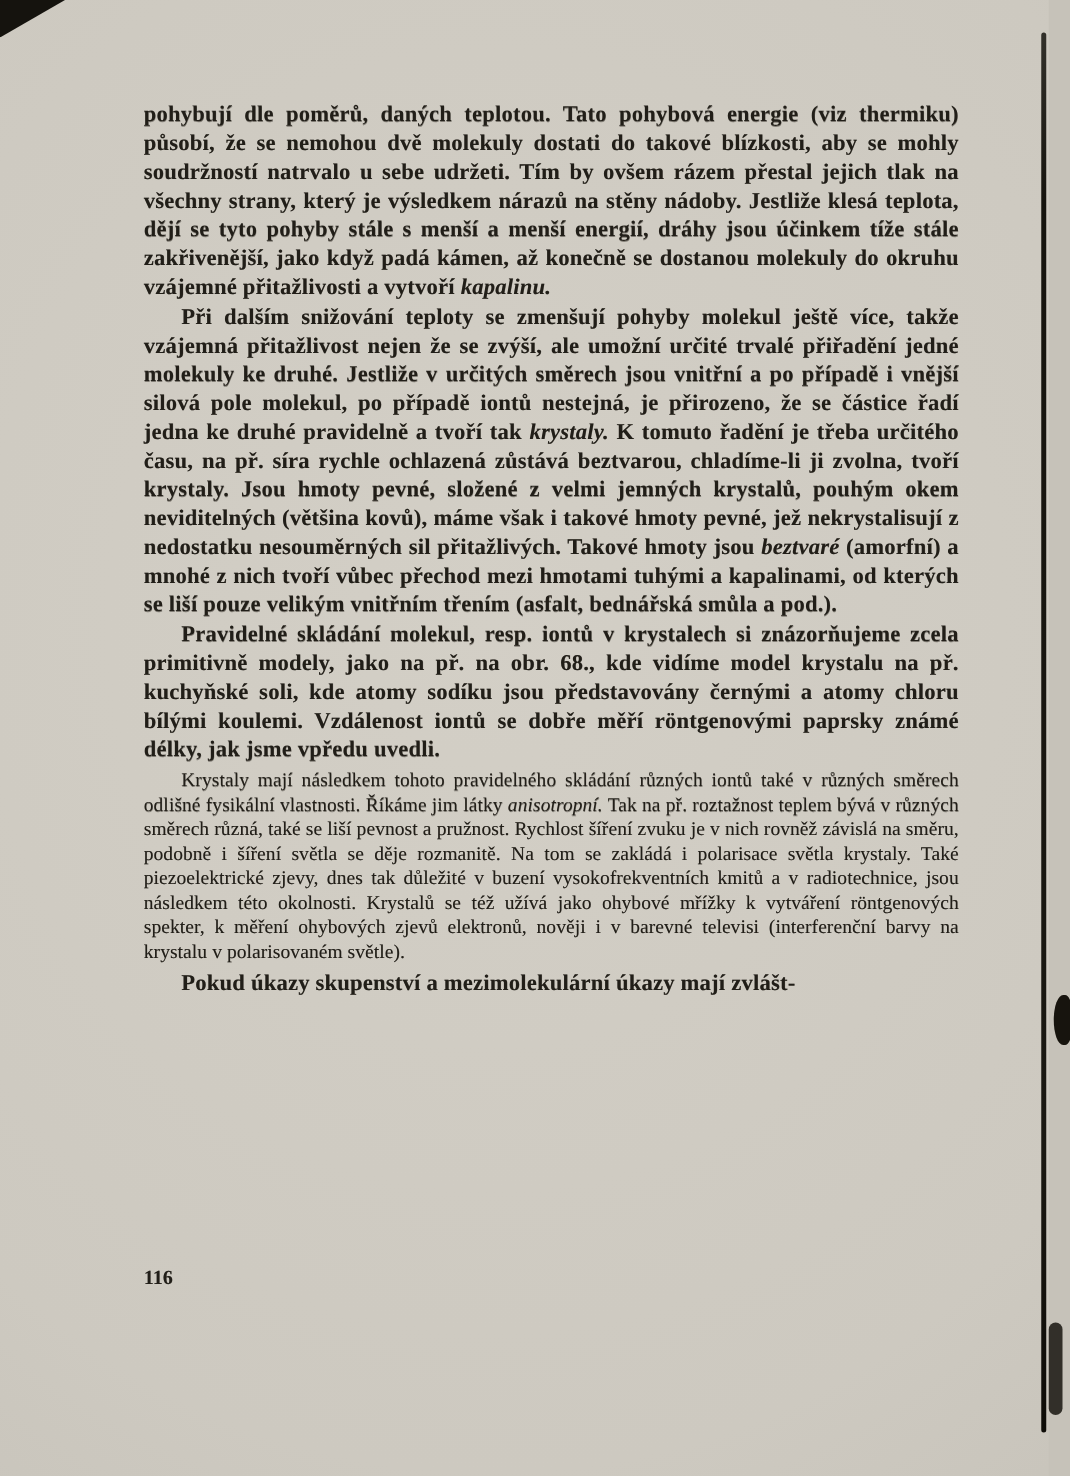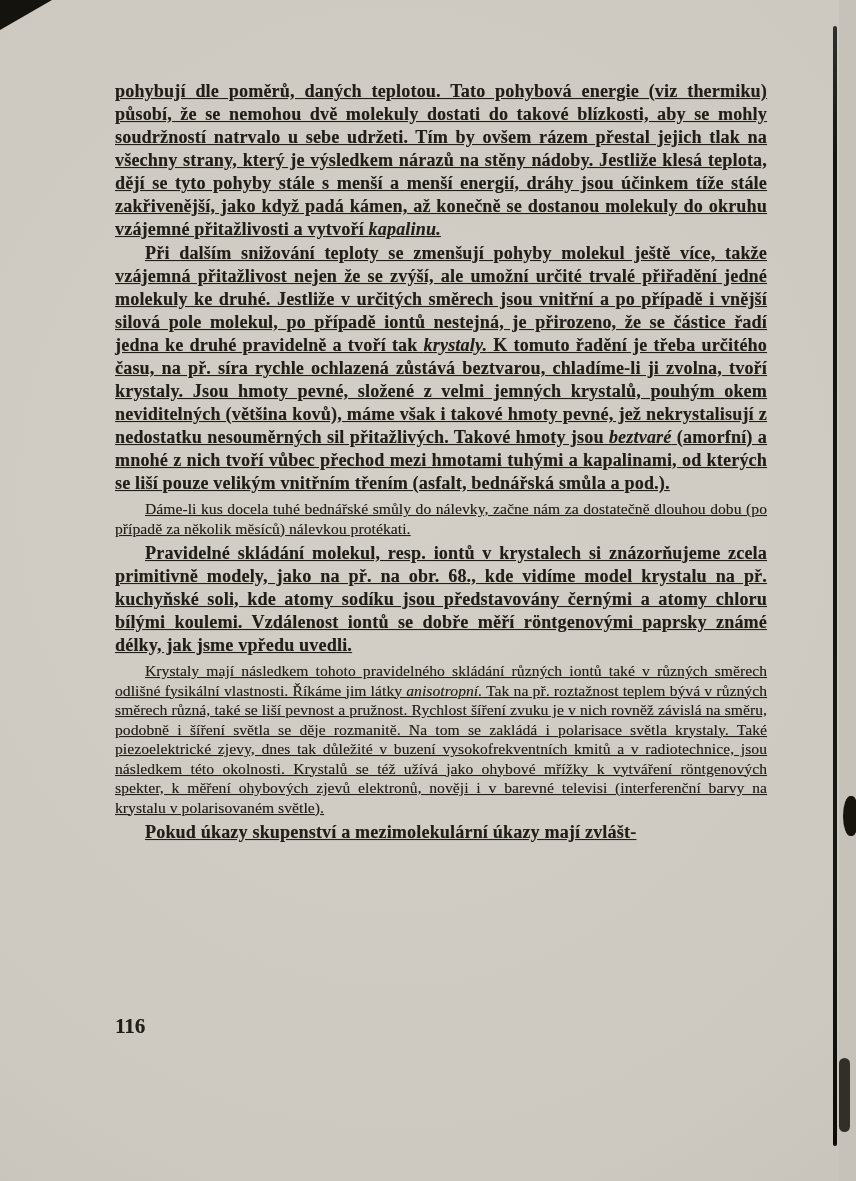--- a/index.html
+++ b/index.html
@@ -24,36 +24,35 @@
     text-align: justify;
     text-justify: inter-word;
     text-shadow: 0.2px 0.2px 0.4px rgba(33,28,22,0.45);
   }
   .para {
     margin: 0 0 1px 0;
     font-size: 18px;
     line-height: 23px;
     font-weight: 700;
     letter-spacing: 0.2px;
-    text-decoration: underline;
   }
   .para.indent { text-indent: 30px; }
   .para.small {
     font-size: 15.5px;
     line-height: 19.5px;
     font-weight: 400;
     letter-spacing: 0.1px;
     margin: 4px 0 4px 0;
   }
   .it { font-style: italic; }
   .page-number {
     position: absolute;
     left: 115px;
     top: 1014px;
-    font-size: 21px;
+    font-size: 16px;
     font-weight: 700;
     color: #211e18;
     text-shadow: 0.2px 0.2px 0.4px rgba(33,28,22,0.45);
   }
   
   .corner-mark {
     position: absolute;
     left: 0; top: 0;
     width: 52px; height: 30px;
     background: #15130e;
@@ -91,21 +90,20 @@
 <body>
 
 <div class="scan">
 
   <div class="content">
 
     <p class="para"><span>pohybují dle poměrů, daných teplotou. Tato pohybová energie (viz thermiku) působí, že se nemohou dvě molekuly dostati do takové blízkosti, aby se mohly soudržností natrvalo u sebe udržeti. Tím by ovšem rázem přestal jejich tlak na všechny strany, který je výsledkem nárazů na stěny nádoby. Jestliže klesá teplota, dějí se tyto pohyby stále s menší a menší energií, dráhy jsou účinkem tíže stále zakřivenější, jako když padá kámen, až konečně se dostanou molekuly do okruhu vzájemné přitažlivosti a vytvoří </span><span class="it">kapalinu.</span></p>
 
     <p class="para indent"><span>Při dalším snižování teploty se zmenšují pohyby molekul ještě více, takže vzájemná přitažlivost nejen že se zvýší, ale umožní určité trvalé přiřadění jedné molekuly ke druhé. Jestliže v určitých směrech jsou vnitřní a po případě i vnější silová pole molekul, po případě iontů nestejná, je přirozeno, že se částice řadí jedna ke druhé pravidelně a tvoří tak </span><span class="it">krystaly.</span><span> K tomuto řadění je třeba určitého času, na př. síra rychle ochlazená zůstává beztvarou, chladíme-li ji zvolna, tvoří krystaly. Jsou hmoty pevné, složené z velmi jemných krystalů, pouhým okem neviditelných (většina kovů), máme však i takové hmoty pevné, jež nekrystalisují z nedostatku nesouměrných sil přitažlivých. Takové hmoty jsou </span><span class="it">beztvaré</span><span> (amorfní) a mnohé z nich tvoří vůbec přechod mezi hmotami tuhými a kapalinami, od kterých se liší pouze velikým vnitřním třením (asfalt, bednářská smůla a pod.).</span></p>
 
-    <p class="para small indent"><span>Dáme-li kus docela tuhé bednářské smůly do nálevky, začne nám za dostatečně dlouhou dobu (po případě za několik měsíců) nálevkou protékati.</span></p>
 
     <p class="para indent"><span>Pravidelné skládání molekul, resp. iontů v krystalech si znázorňujeme zcela primitivně modely, jako na př. na obr. 68., kde vidíme model krystalu na př. kuchyňské soli, kde atomy sodíku jsou představovány černými a atomy chloru bílými koulemi. Vzdálenost iontů se dobře měří röntgenovými paprsky známé délky, jak jsme vpředu uvedli.</span></p>
 
     <p class="para small indent"><span>Krystaly mají následkem tohoto pravidelného skládání různých iontů také v různých směrech odlišné fysikální vlastnosti. Říkáme jim látky </span><span class="it">anisotropní.</span><span> Tak na př. roztažnost teplem bývá v různých směrech různá, také se liší pevnost a pružnost. Rychlost šíření zvuku je v nich rovněž závislá na směru, podobně i šíření světla se děje rozmanitě. Na tom se zakládá i polarisace světla krystaly. Také piezoelektrické zjevy, dnes tak důležité v buzení vysokofrekventních kmitů a v radiotechnice, jsou následkem této okolnosti. Krystalů se též užívá jako ohybové mřížky k vytváření röntgenových spekter, k měření ohybových zjevů elektronů, nověji i v barevné televisi (interferenční barvy na krystalu v polarisovaném světle).</span></p>
 
     <p class="para indent"><span>Pokud úkazy skupenství a mezimolekulární úkazy mají zvlášt-</span></p>
 
   </div>
 
   <div class="page-number">116</div>

